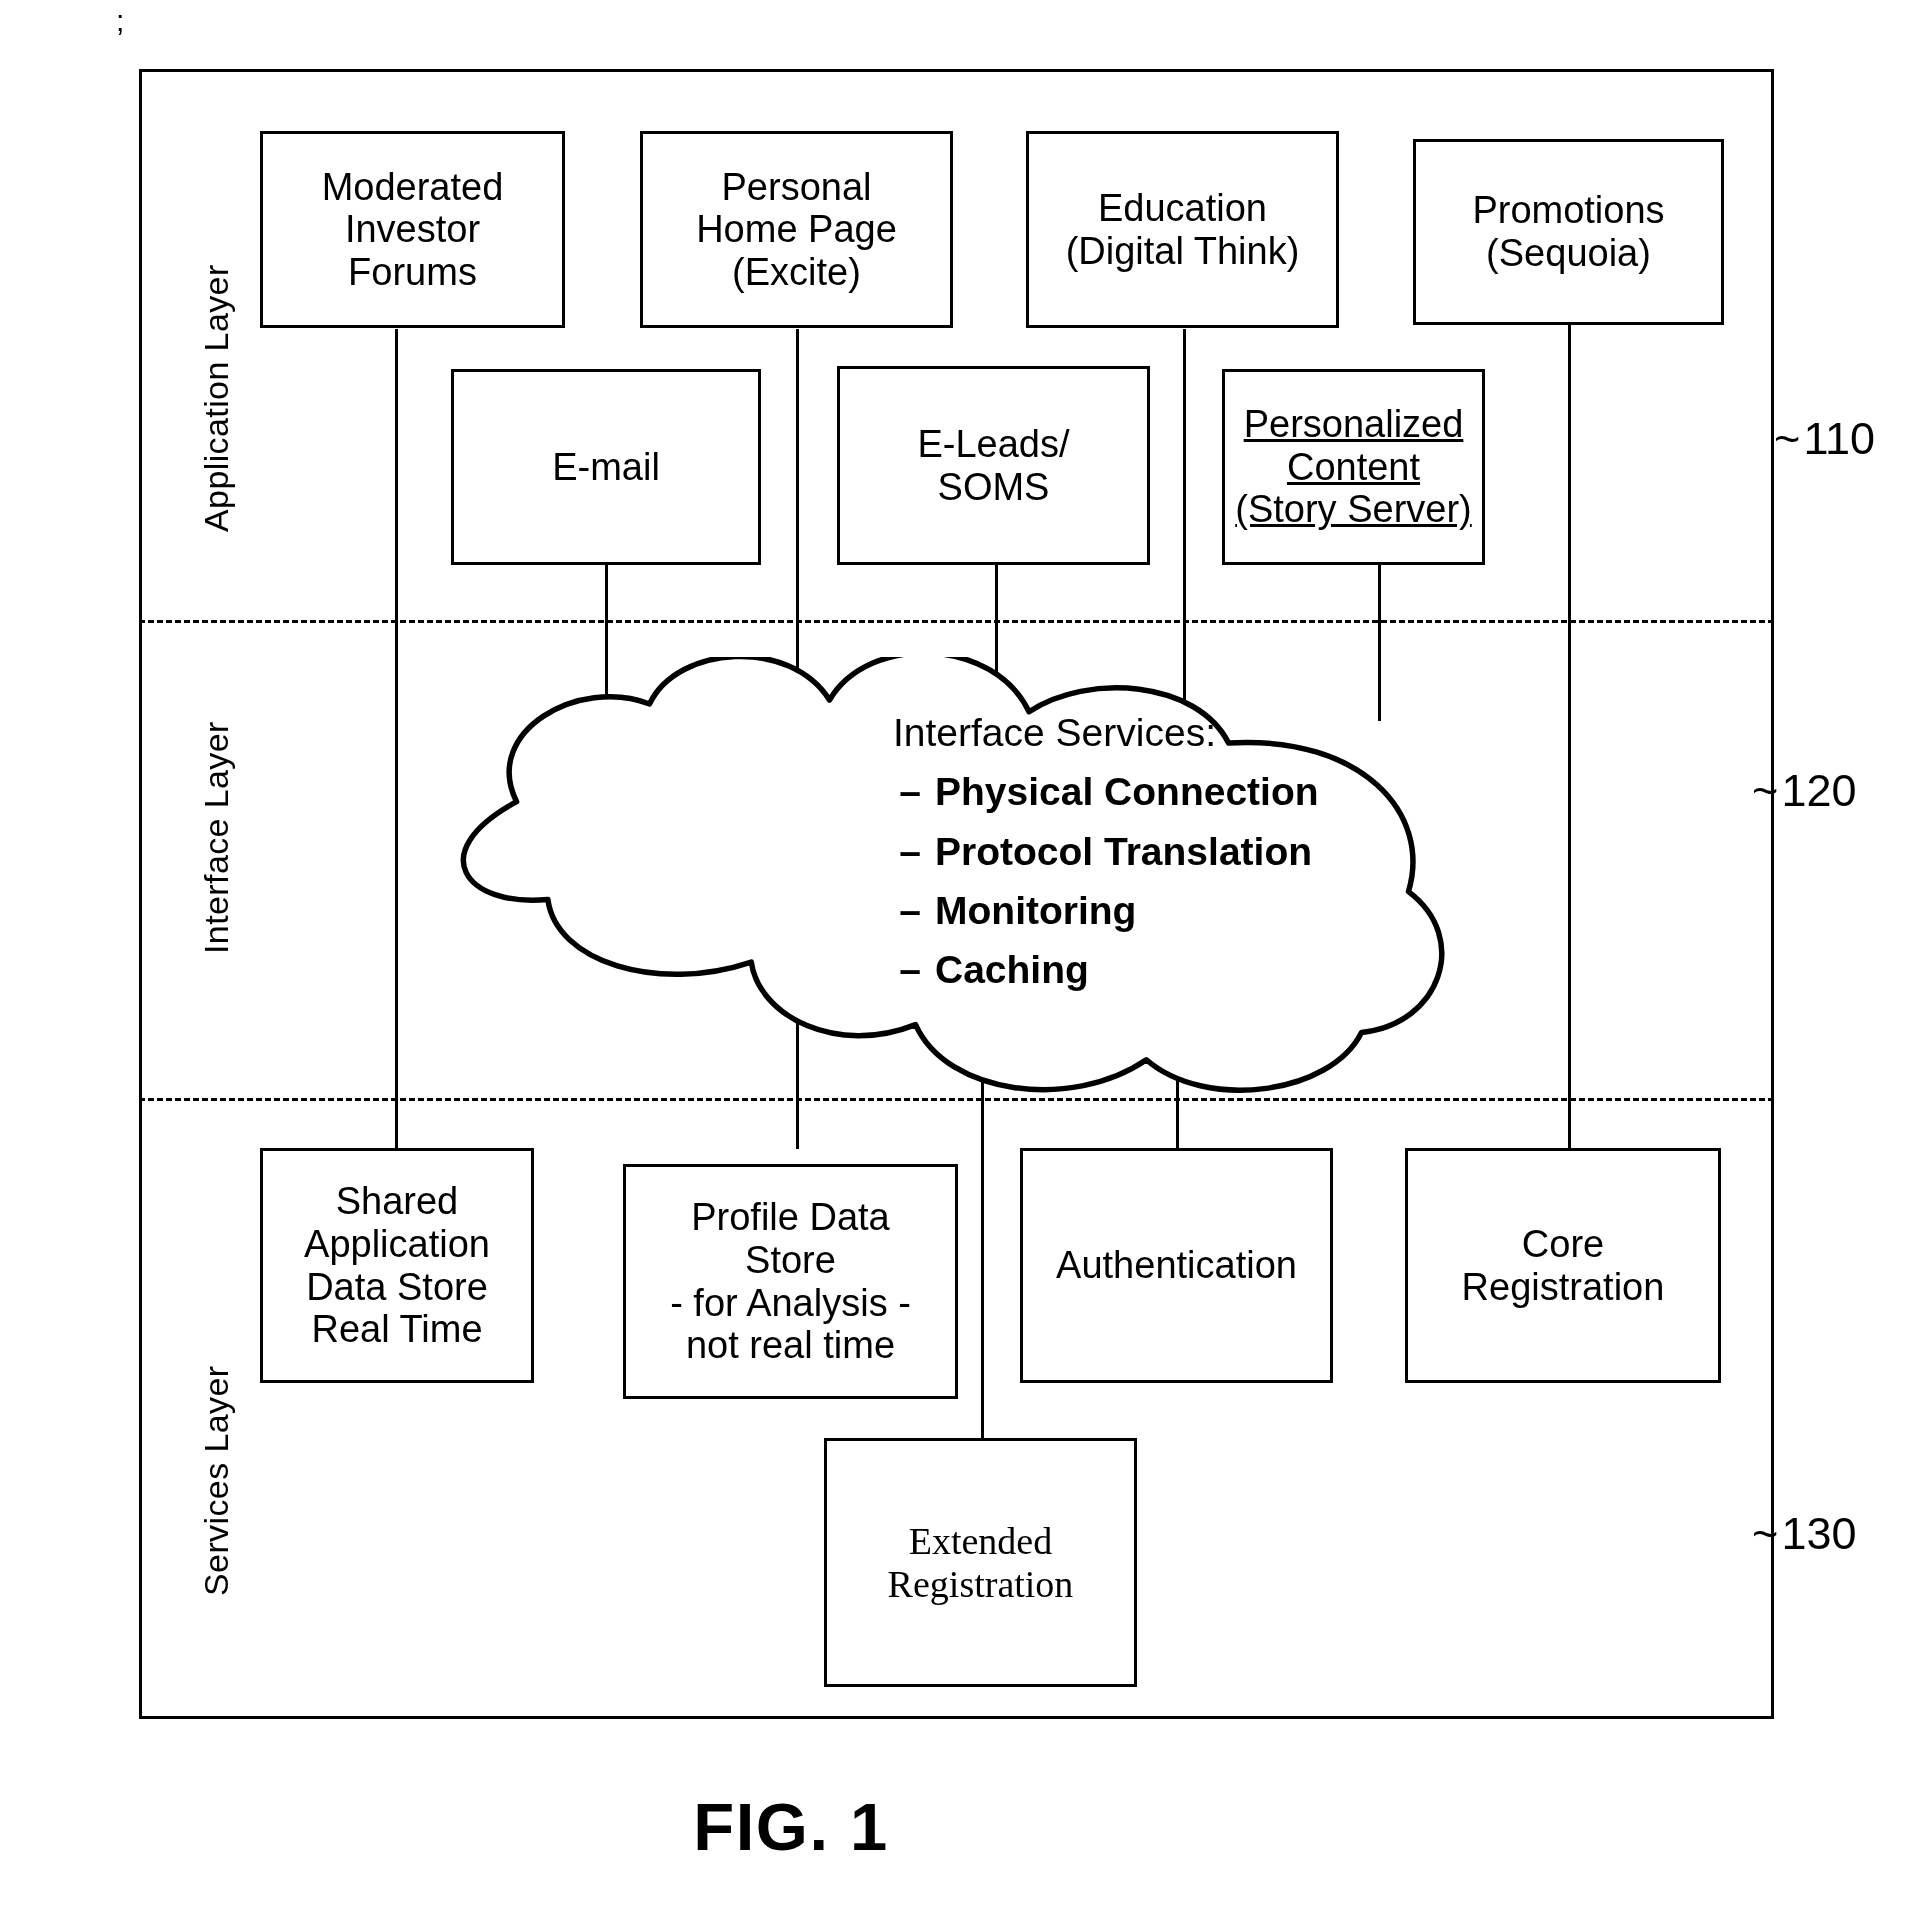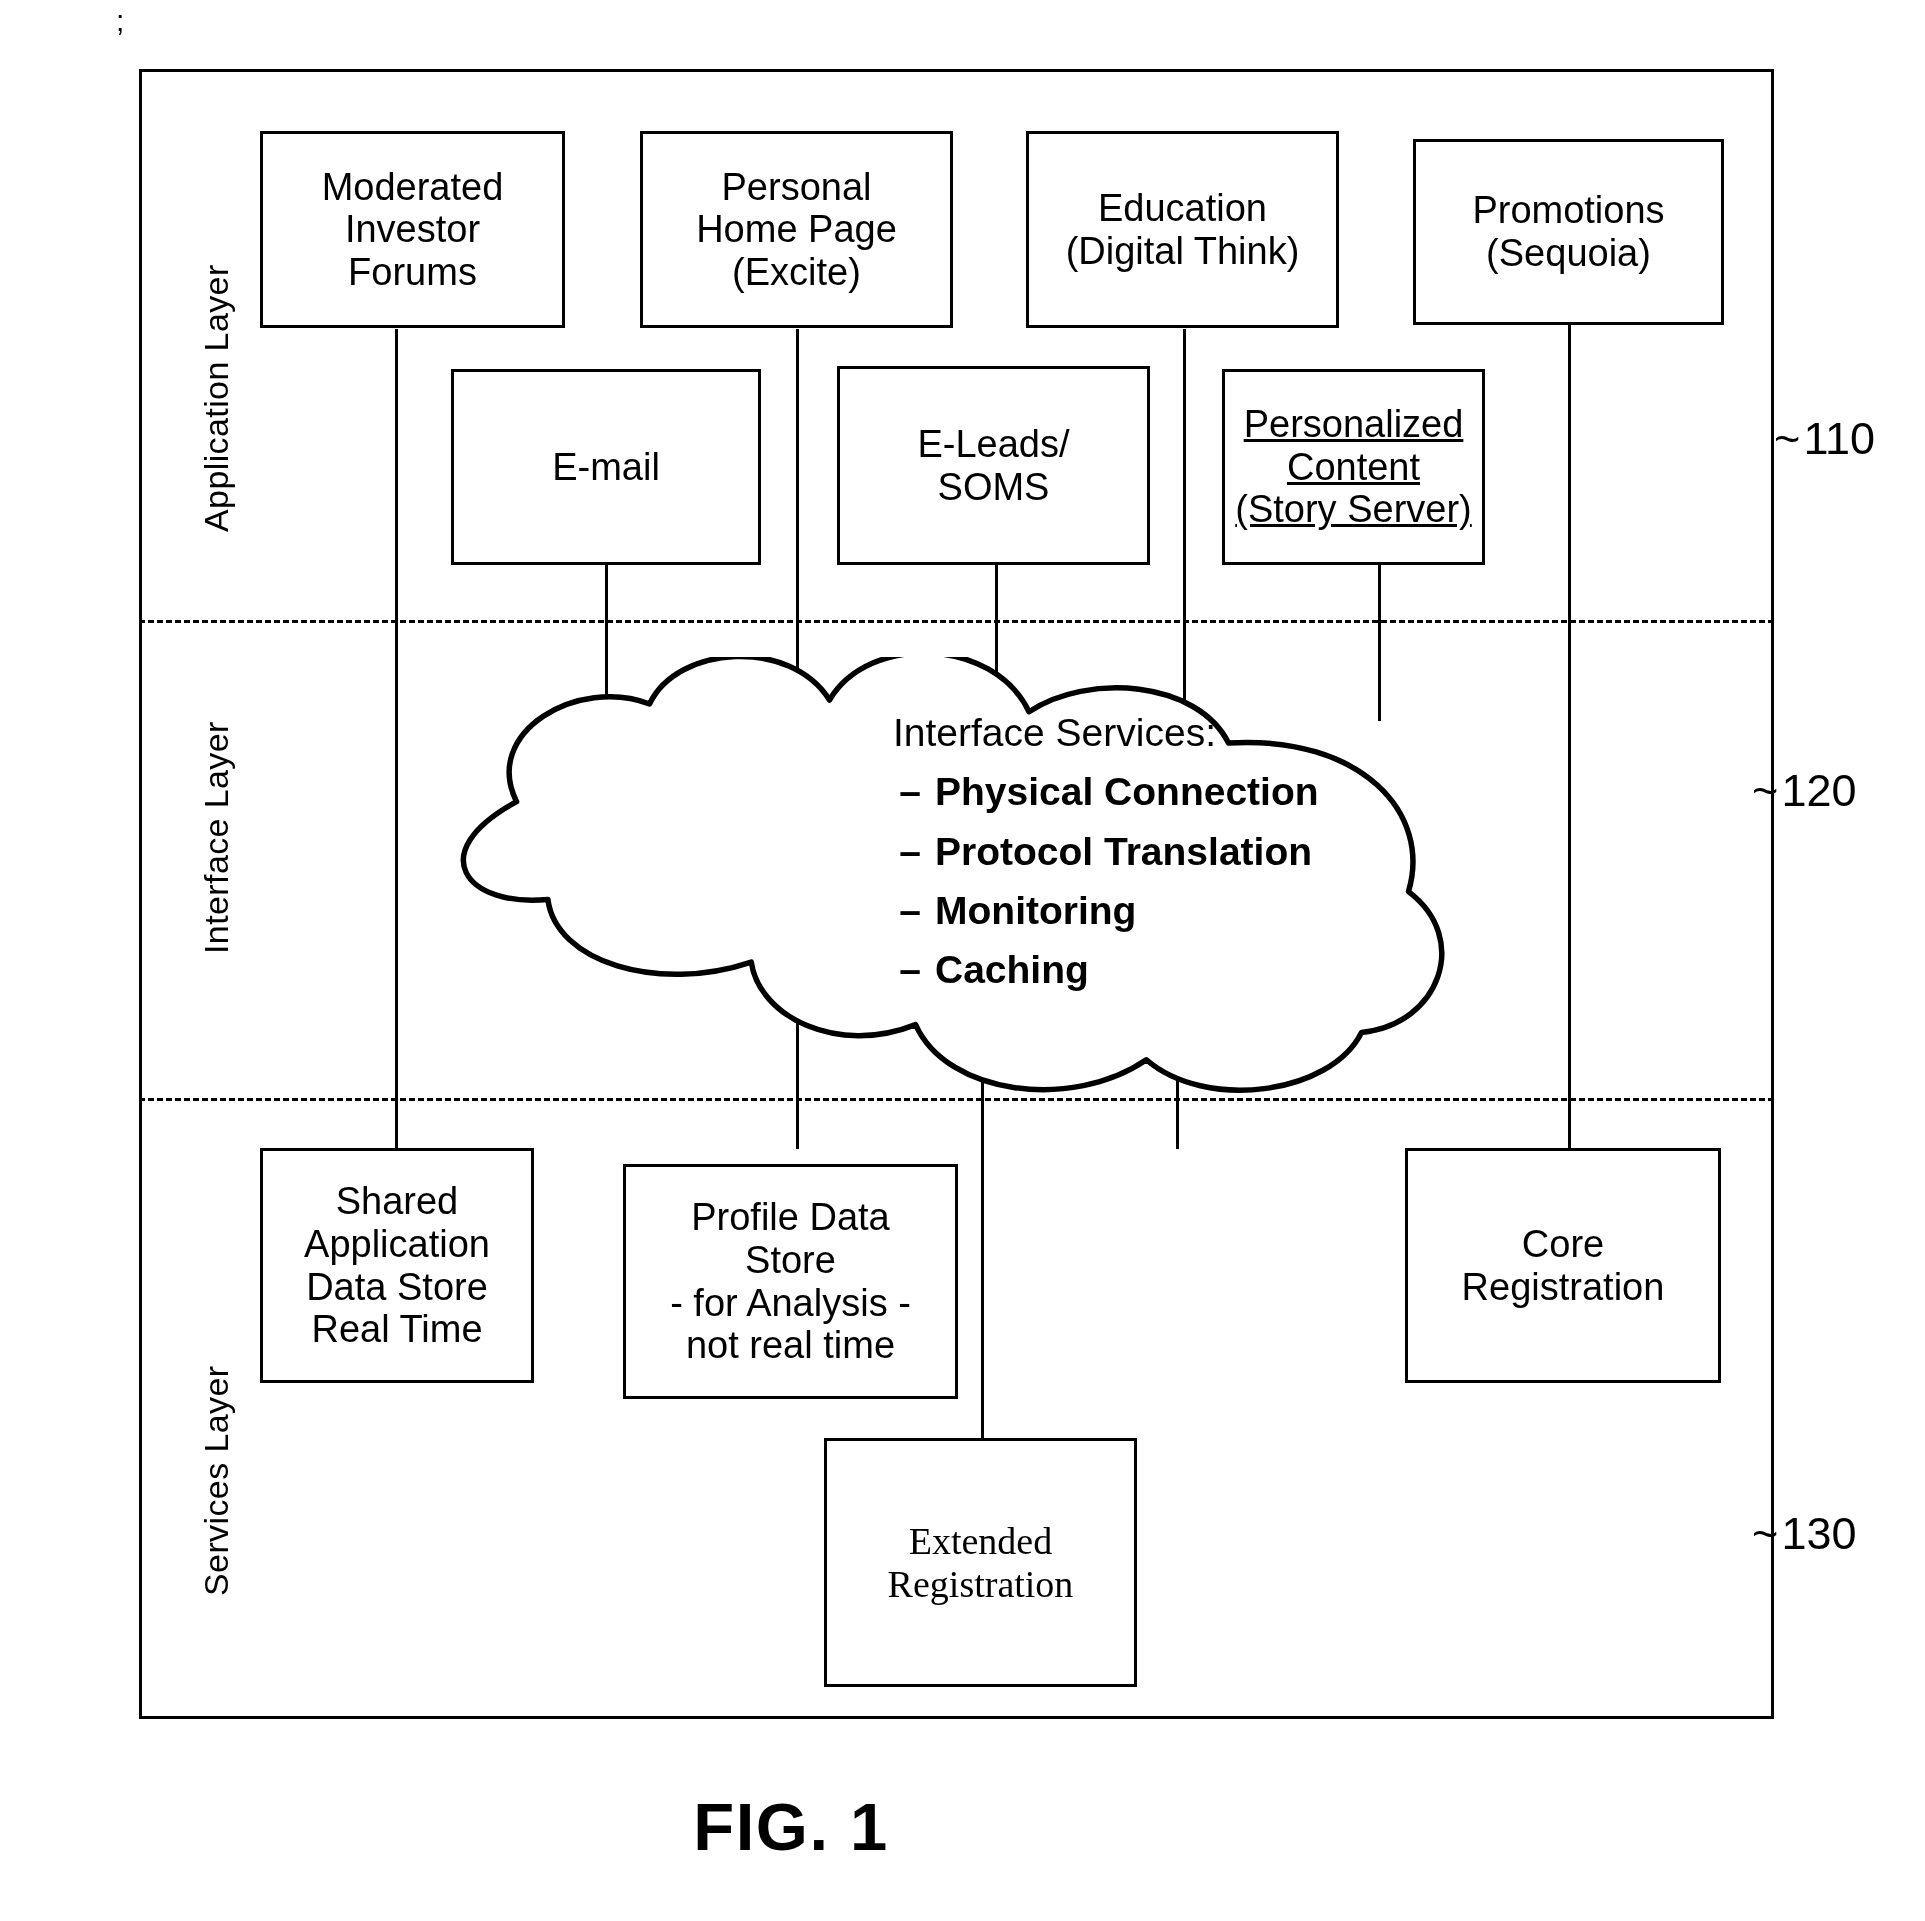--- a/index.html
+++ b/index.html
@@ -265,20 +265,23 @@
 Application
 Data Store
 Real Time</span>
   </div>
   <div class="node" id="node-profile-data-store">
     <span class="node-text">Profile Data
 Store
 - for Analysis -
 not real time</span>
   </div>
+  <div class="node" id="node-authentication">
+    <span class="node-text">Authentication</span>
+  </div>
   <div class="node" id="node-core-registration">
     <span class="node-text">Core
 Registration</span>
   </div>
   <div class="node" id="node-extended-registration">
     <span class="node-text">Extended
 Registration</span>
   </div>
 
   <div class="ref" id="ref-110">

